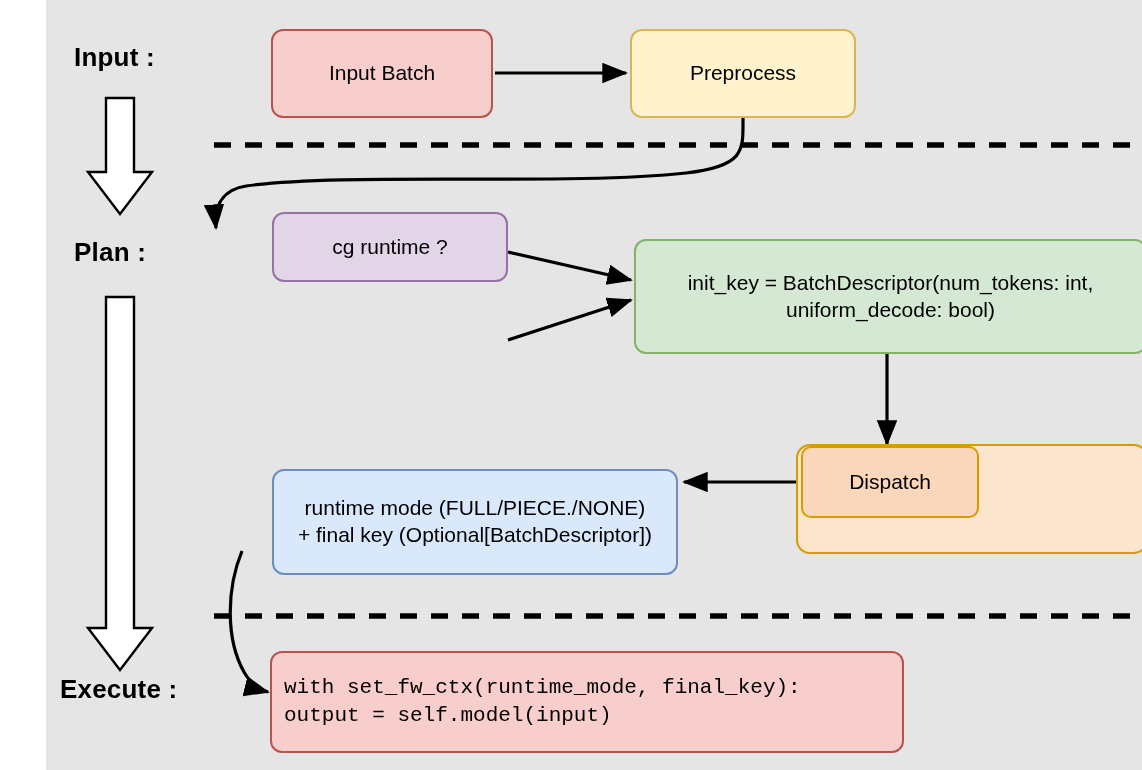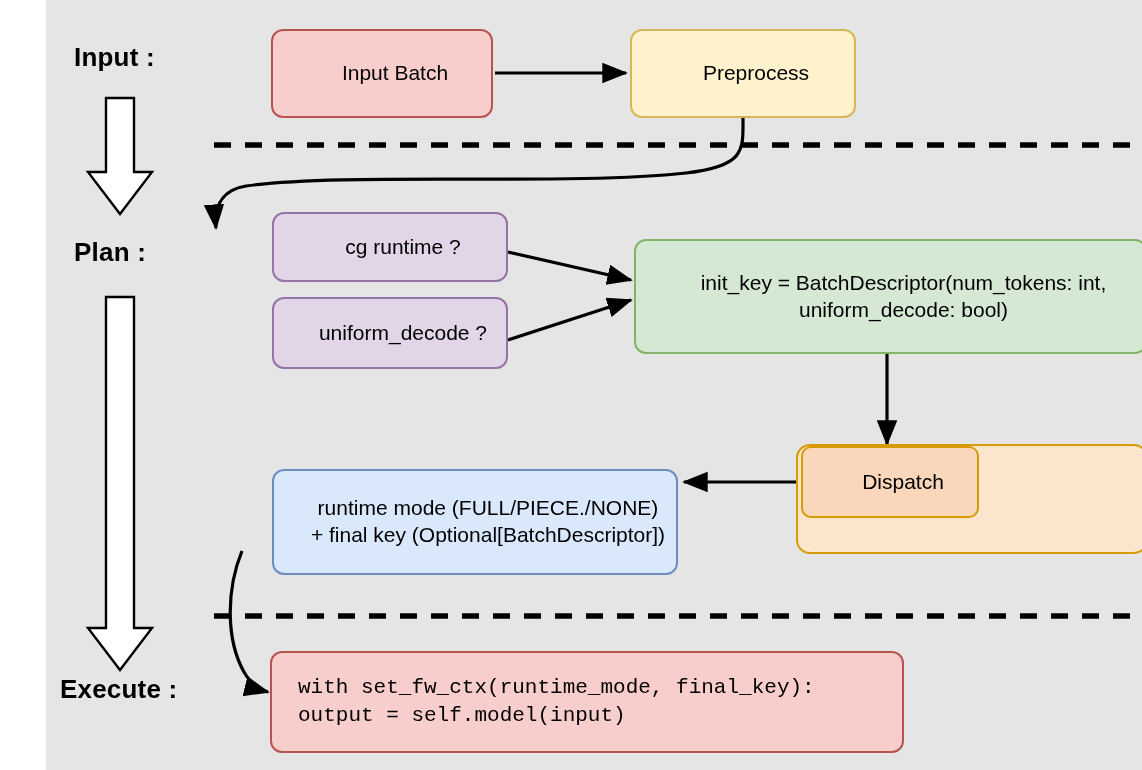--- a/index.html
+++ b/index.html
@@ -44,21 +44,20 @@
     justify-content: center;
     text-align: center;
     border-radius: 12px;
     border-style: solid;
     border-width: 2px;
     font-family: "Liberation Sans", sans-serif;
     font-size: 21px;
     line-height: 1.28;
     color: #000000;
     white-space: pre-line;
-    padding-left: 26px;
   }
   .node-input-batch {
     background: #f8cecc;
     border-color: #b85450;
   }
   .node-preprocess {
     background: #fff2cc;
     border-color: #d6b656;
     text-align: right;
   }
@@ -85,20 +84,21 @@
     border-radius: 10px;
   }
   .node-code {
     background: #f8cecc;
     border-color: #b85450;
     font-family: "Liberation Mono", monospace;
     font-size: 21px;
     line-height: 1.34;
     justify-content: flex-start;
     text-align: left;
+    padding-left: 12px;
     letter-spacing: 0px;
   }
   .cuda-label {
     position: absolute;
     font-family: "Liberation Sans", sans-serif;
     font-size: 21px;
     line-height: 1.3;
     text-align: center;
     color: #000000;
     white-space: pre-line;
@@ -145,21 +145,20 @@
   <div class="stage-label" style="left:28px; top:237px;">Plan :</div>
 
   <div class="stage-label" style="left:14px; top:674px;">Execute :</div>
 
   <div class="node node-input-batch" style="left:225px; top:29px; width:222px; height:89px;">Input Batch</div>
 
   <div class="node node-preprocess" style="left:584px; top:29px; width:226px; height:89px;">Preprocess</div>
 
   <div class="node node-purple" style="left:226px; top:212px; width:236px; height:70px;">cg runtime ?</div>
 
-  <div class="node node-purple" style="left:226px; top:297px; width:236px; height:72px;">uniform_decode ?</div>
 
   <div class="node node-green" style="left:588px; top:239px; width:513px; height:115px;">init_key = BatchDescriptor(num_tokens: int,
 uniform_decode: bool)</div>
 
   <div class="node node-orange-outer" style="left:750px; top:444px; width:352px; height:110px;"></div>
 
 
   <div class="node node-orange-inner" style="left:755px; top:446px; width:178px; height:72px;">Dispatch</div>
 
   <div class="node node-blue" style="left:226px; top:469px; width:406px; height:106px;">runtime mode (FULL/PIECE./NONE)

